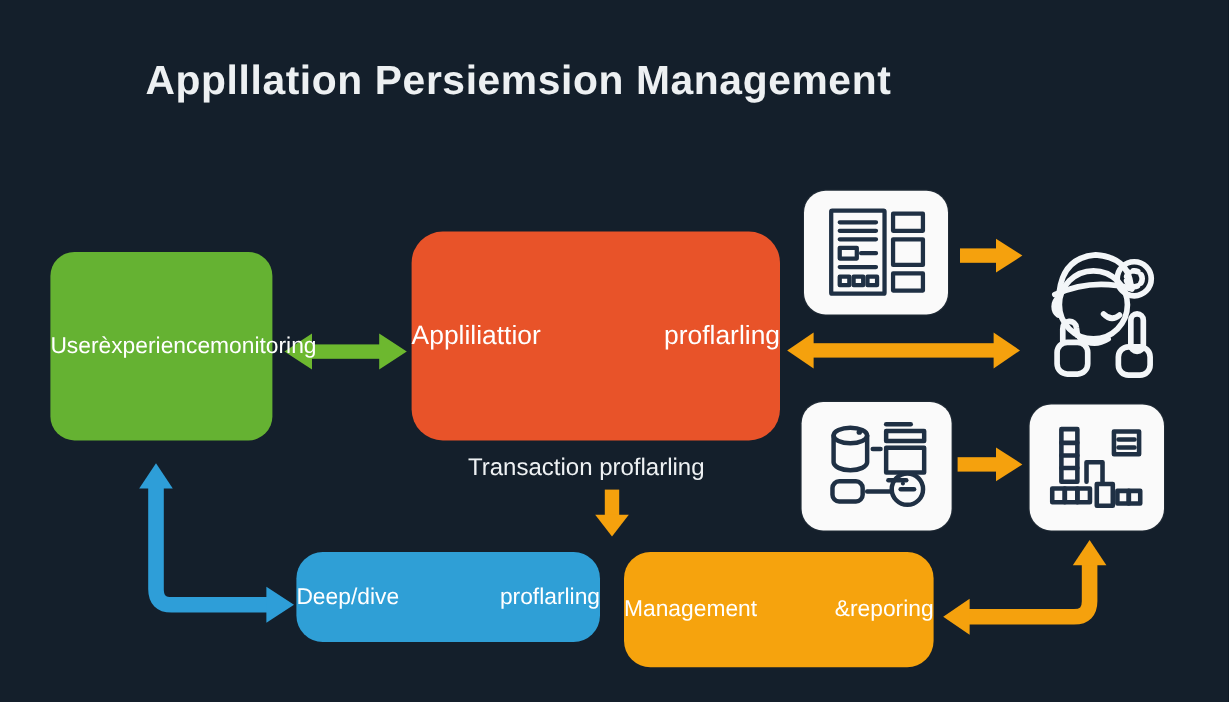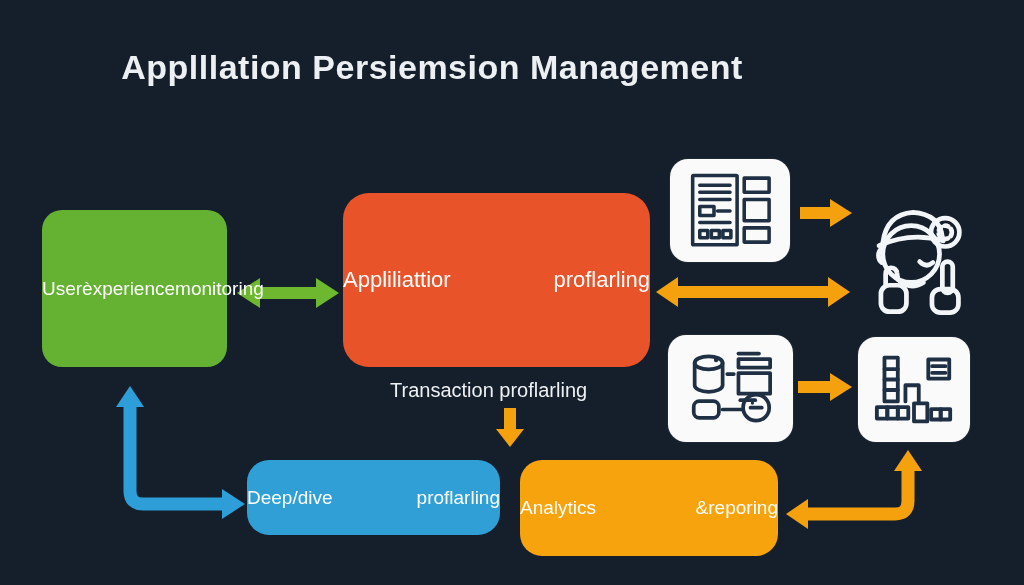--- a/index.html
+++ b/index.html
@@ -100,21 +100,21 @@
     <span>Appliliattior</span>
     <span>proflarling</span>
   </div>
 
   <div class="node node-blue">
     <span>Deep/dive</span>
     <span>proflarling</span>
   </div>
 
   <div class="node node-amber">
-    <span>Analytics</span>
+    <span>Management</span>
     <span>&amp;reporing</span>
   </div>
 
   <div class="free-label">Transaction proflarling</div>
 
   <div class="icon-card card-report">
     <svg width="92" height="80" viewBox="0 0 100 90">
       <rect class="ink" x="8" y="5" width="50" height="78" rx="1"></rect>
       <path class="ink" d="M16,16 H50 M16,24 H50 M16,32 H50"></path>
       <rect class="ink" x="16" y="40" width="16" height="10"></rect>

